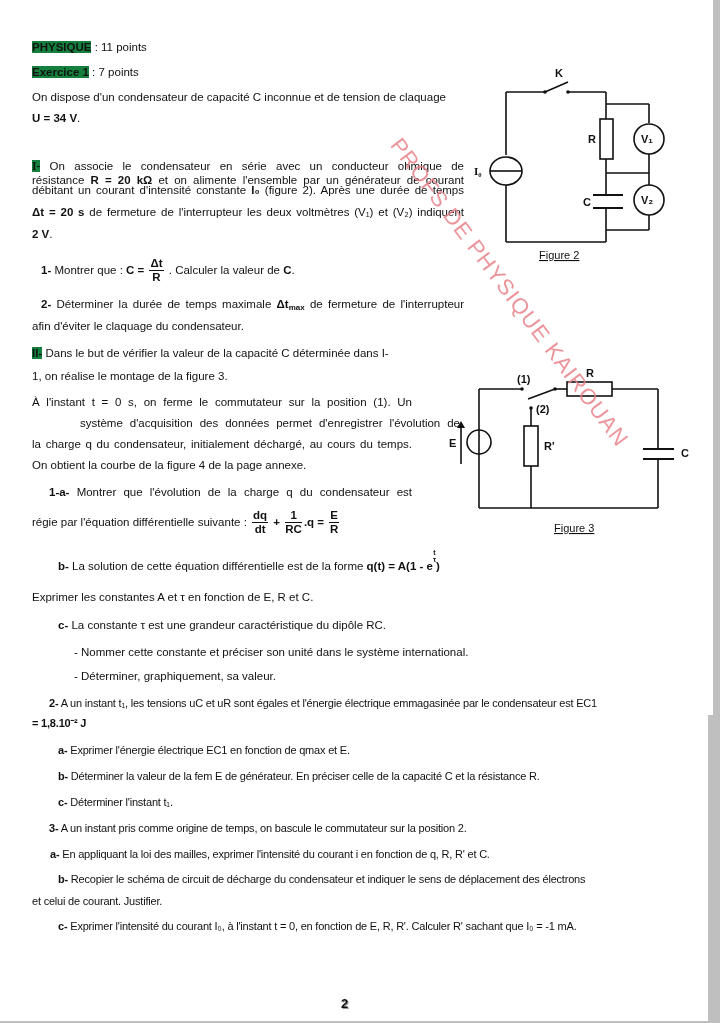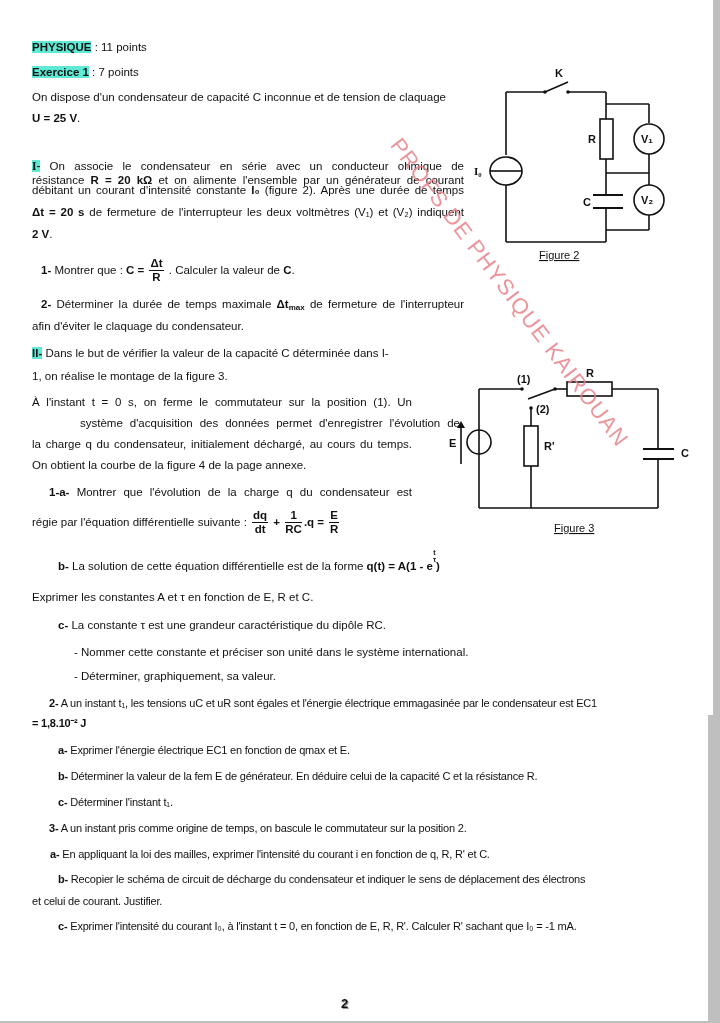--- a/index.html
+++ b/index.html
@@ -4,21 +4,21 @@
 <style>
   html, body { margin:0; padding:0; }
   body { width:720px; height:1023px; background:#ffffff; position:relative; overflow:hidden;
          font-family:"Liberation Sans", sans-serif; font-size:11.5px; color:#111; }
   .gutter-top { position:absolute; left:713px; top:0; width:7px; height:715px; background:#bfbfbf; }
   .gutter-bot { position:absolute; left:708px; top:715px; width:12px; height:308px; background:#bfbfbf; }
   .gutter-bottom { position:absolute; left:0; top:1021px; width:720px; height:2px; background:#bfbfbf; }
   .line { position:absolute; white-space:nowrap; line-height:14px; }
   .just { position:absolute; left:32px; width:432px; text-align:justify; text-align-last:justify; white-space:nowrap; line-height:14px; }
   b { font-weight:bold; }
-  .hl { background:#5eead4; }
+  .hl { background:#15803d; }
   .frac { display:inline-block; vertical-align:middle; text-align:center; font-weight:bold; margin:0 2px; }
   .frac .num { display:block; border-bottom:1px solid #111; padding:0 1px; line-height:13px; }
   .frac .den { display:block; line-height:13px; }
   .cond { font-family:"Liberation Sans Narrow","Liberation Sans", sans-serif; font-size:11px; letter-spacing:-0.2px; }
   .watermark { position:absolute; left:395px; top:128px; transform:rotate(53deg); transform-origin:left center;
                color:#e8838a; font-size:22px; letter-spacing:1px; white-space:nowrap; opacity:0.85; font-family:"Liberation Sans", sans-serif; }
   .fig { position:absolute; }
   .fig text { font-family:"Liberation Sans", sans-serif; font-weight:bold; font-size:11px; fill:#111; }
   .fig .cap { font-weight:normal; text-decoration:underline; font-size:11px; }
   .page-num { position:absolute; left:341px; top:996px; font-weight:bold; font-size:13px; text-shadow:1px 1px 0 #999; }
@@ -32,21 +32,21 @@
 <div class="gutter-bottom"></div>
 
 <div class="line" style="left:32px; top:40px; font-weight:bold;">
   <span class="hl">PHYSIQUE</span><span style="font-weight:normal"> : 11 points</span>
 </div>
 <div class="line" style="left:32px; top:65px;text-align:right;">
   <b class="hl">Exercice 1</b><span> : 7 points</span>
 </div>
 
 <div class="line" style="left:32px; top:90px;">On dispose d'un condensateur de capacité C inconnue et de tension de claquage</div>
-<div class="line" style="left:32px; top:111px;"><b>U = 25 V</b><span>.</span></div>
+<div class="line" style="left:32px; top:111px;"><b>U = 34 V</b><span>.</span></div>
 
 <div class="just" style="top:139px;margin-top:20px;"><b class="hl" style="font-family:'Liberation Serif',serif;">I-</b> <span>On associe le condensateur en série avec un conducteur ohmique de</span></div>
 <div class="just" style="top:161px;margin-top:12px;"><span>résistance </span><b>R = 20 kΩ</b><span> et on alimente l'ensemble par un générateur de courant</span></div>
 <div class="just" style="top:183px;"><span>débitant un courant d'intensité constante </span><b>I₀</b><span> (figure 2). Après une durée de temps</span></div>
 <div class="just" style="top:205px;"><b>Δt = 20 s</b><span> de fermeture de l'interrupteur les deux voltmètres (V₁) et (V₂) indiquent</span></div>
 <div class="line" style="left:32px; top:227px;"><b>2 V</b>.</div>
 
 <div class="line" style="left:41px; top:255px; line-height:30px;">
   <b>1-</b><span> Montrer que : </span>
   <b>C =</b>
@@ -146,21 +146,21 @@
   <b>q(t) = A(1 - e</b><span style="display:inline-block; position:relative; top:-8px; font-size:7px; font-weight:bold; text-align:center; line-height:7px;"><span style="display:block">t</span><span style="display:block">τ</span></span><b>)</b>
 </div>
 <div class="line" style="left:32px; top:590px;">Exprimer les constantes A et τ en fonction de E, R et C.</div>
 <div class="line" style="left:58px; top:618px;"><b>c-</b><span> La constante τ est une grandeur caractéristique du dipôle RC.</span></div>
 <div class="line" style="left:74px; top:645px;">- Nommer cette constante et préciser son unité dans le système international.</div>
 <div class="line" style="left:74px; top:669px;">- Déterminer, graphiquement, sa valeur.</div>
 
 <div class="line cond" style="left:49px; top:696px;"><b>2-</b><span> A un instant t₁, les tensions uC et uR sont égales et l'énergie électrique emmagasinée par le condensateur est EC1</span></div>
 <div class="line cond" style="left:32px; top:716px; font-weight:bold;">= 1,8.10⁻² J</div>
 <div class="line cond" style="left:58px; top:743px;"><b>a-</b><span> Exprimer l'énergie électrique EC1 en fonction de qmax et E.</span></div>
-<div class="line cond" style="left:58px; top:769px;"><b>b-</b><span> Déterminer la valeur de la fem E de générateur. En déduire celui de la capacité C et la résistance R.</span></div>
+<div class="line cond" style="left:58px; top:769px;"><b>b-</b><span> Déterminer la valeur de la fem E de générateur. En préciser celle de la capacité C et la résistance R.</span></div>
 <div class="line cond" style="left:58px; top:795px;"><b>c-</b><span> Déterminer l'instant t₁.</span></div>
 
 <div class="line cond" style="left:49px; top:821px;"><b>3-</b><span> A un instant pris comme origine de temps, on bascule le commutateur sur la position 2.</span></div>
 <div class="line cond" style="left:50px; top:847px;text-align:center;"><b>a-</b><span> En appliquant la loi des mailles, exprimer l'intensité du courant i en fonction de q, R, R' et C.</span></div>
 <div class="line cond" style="left:58px; top:872px;"><b>b-</b><span> Recopier le schéma de circuit de décharge du condensateur et indiquer le sens de déplacement des électrons</span></div>
 <div class="line cond" style="left:32px; top:894px;">et celui de courant. Justifier.</div>
 <div class="line cond" style="left:58px; top:919px;"><b>c-</b><span> Exprimer l'intensité du courant I₀, à l'instant t = 0, en fonction de E, R, R'. Calculer R' sachant que I₀ = -1 mA.</span></div>
 
 <div class="watermark">PROFS DE PHYSIQUE KAIROUAN</div>
 <div class="page-num">2</div>

